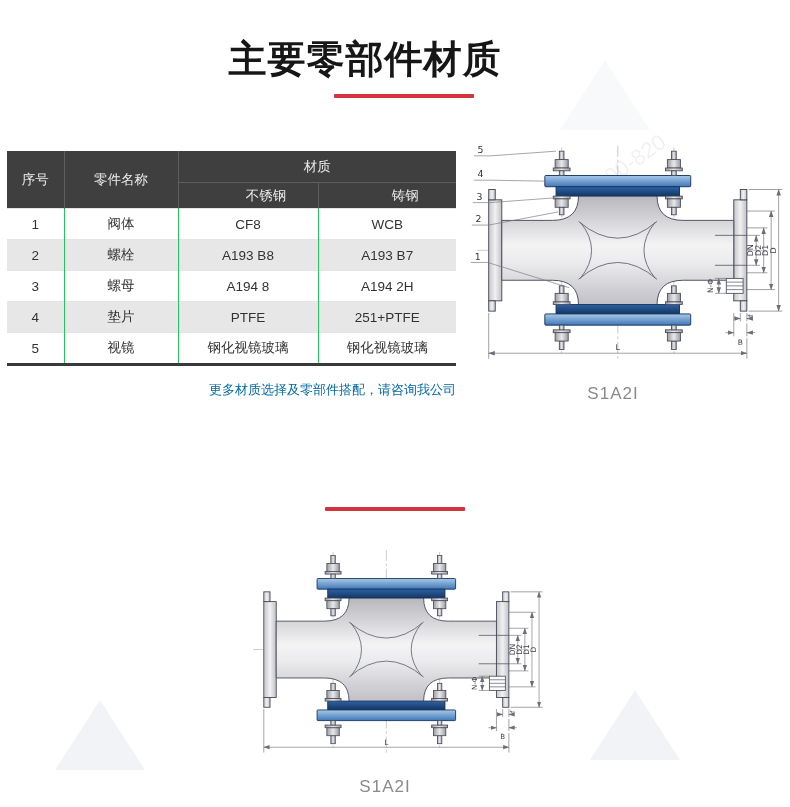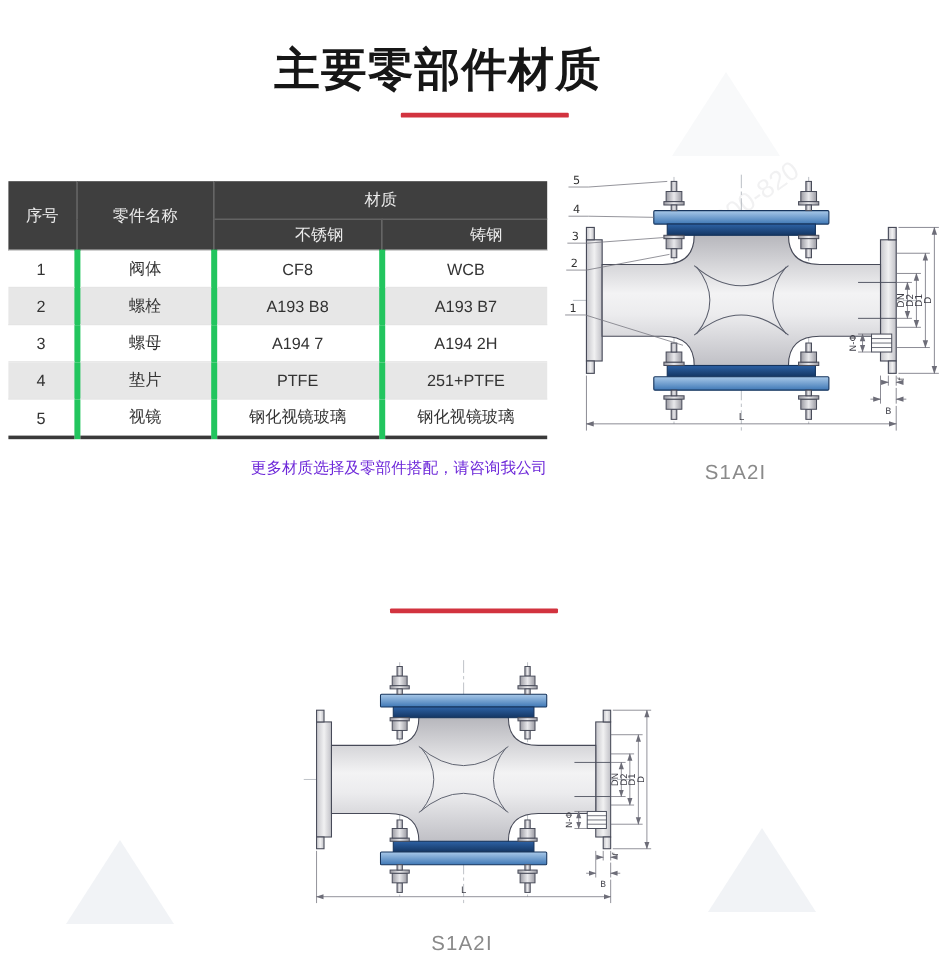--- a/index.html
+++ b/index.html
@@ -16,27 +16,27 @@
   .tbl-wrap{position:absolute;left:7px;top:151px;width:449px;}
   table.mat{border-collapse:collapse;width:449px;table-layout:fixed;
             border-bottom:3px solid #3a3a3a;}
   table.mat th{background:#3f3f3f;color:#ececec;font-weight:400;font-size:13.5px;
                text-align:center;padding:0;}
   table.mat thead tr.h1 th{height:31px;}
   table.mat thead tr.h2 th{height:25px;padding-left:36px;}
   table.mat th.sep{border-left:1px solid #5e5e5e;}
   table.mat th.mat-span{border-bottom:1px solid #5e5e5e;}
   table.mat td{height:30px;text-align:center;font-size:13.5px;color:#333;
-               border-left:5px solid #22c55e;border-top:1px solid #e4e4e4;padding:0;}
+               border-left:1px solid #22c55e;border-top:1px solid #e4e4e4;padding:0;}
   table.mat td:first-child{border-left:none;}
   table.mat tbody tr:nth-child(even){background:#e7e7e7;}
   table.mat tbody tr:nth-child(odd){background:#fff;}
   col.c1{width:57px;}col.c2{width:114px;}col.c3{width:140px;}col.c4{width:138px;}
   .tbl-note{position:absolute;left:7px;top:381px;width:449px;text-align:right;
-            font-size:13px;color:#6d28d9;}
+            font-size:13px;color:#0369a1;}
   
   .drawing{position:absolute;}
   .d1{left:470px;top:138px;width:318px;}
   .d2{left:246px;top:543px;width:302px;}
   .caption{margin-top:12px;text-align:center;font-size:17px;color:#8a8a8a;
            letter-spacing:1px;}
   .d1 .caption{transform:translateX(-16px);}
   .d2 .caption{transform:translateX(-12px);}
   svg{display:block;}
   
@@ -88,21 +88,21 @@
           </tr>
           <tr>
             <td>2</td>
             <td>螺栓</td>
             <td>A193 B8</td>
             <td>A193 B7</td>
           </tr>
           <tr>
             <td>3</td>
             <td>螺母</td>
-            <td>A194 7</td>
+            <td>A194 8</td>
             <td>A194 2H</td>
           </tr>
           <tr>
             <td>4</td>
             <td>垫片</td>
             <td>PTFE</td>
             <td>251+PTFE</td>
           </tr>
           <tr>
             <td>5</td>

